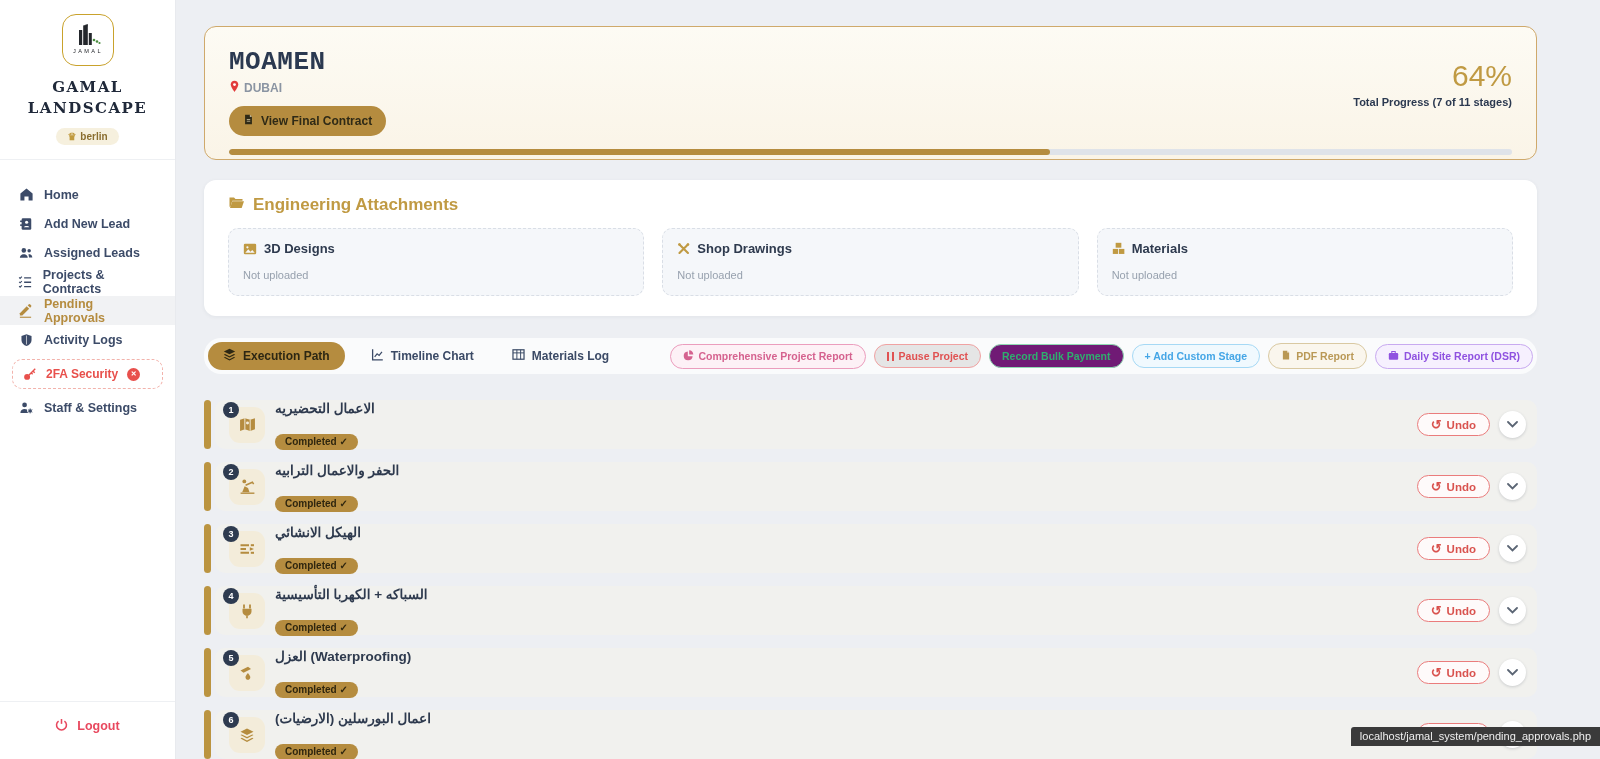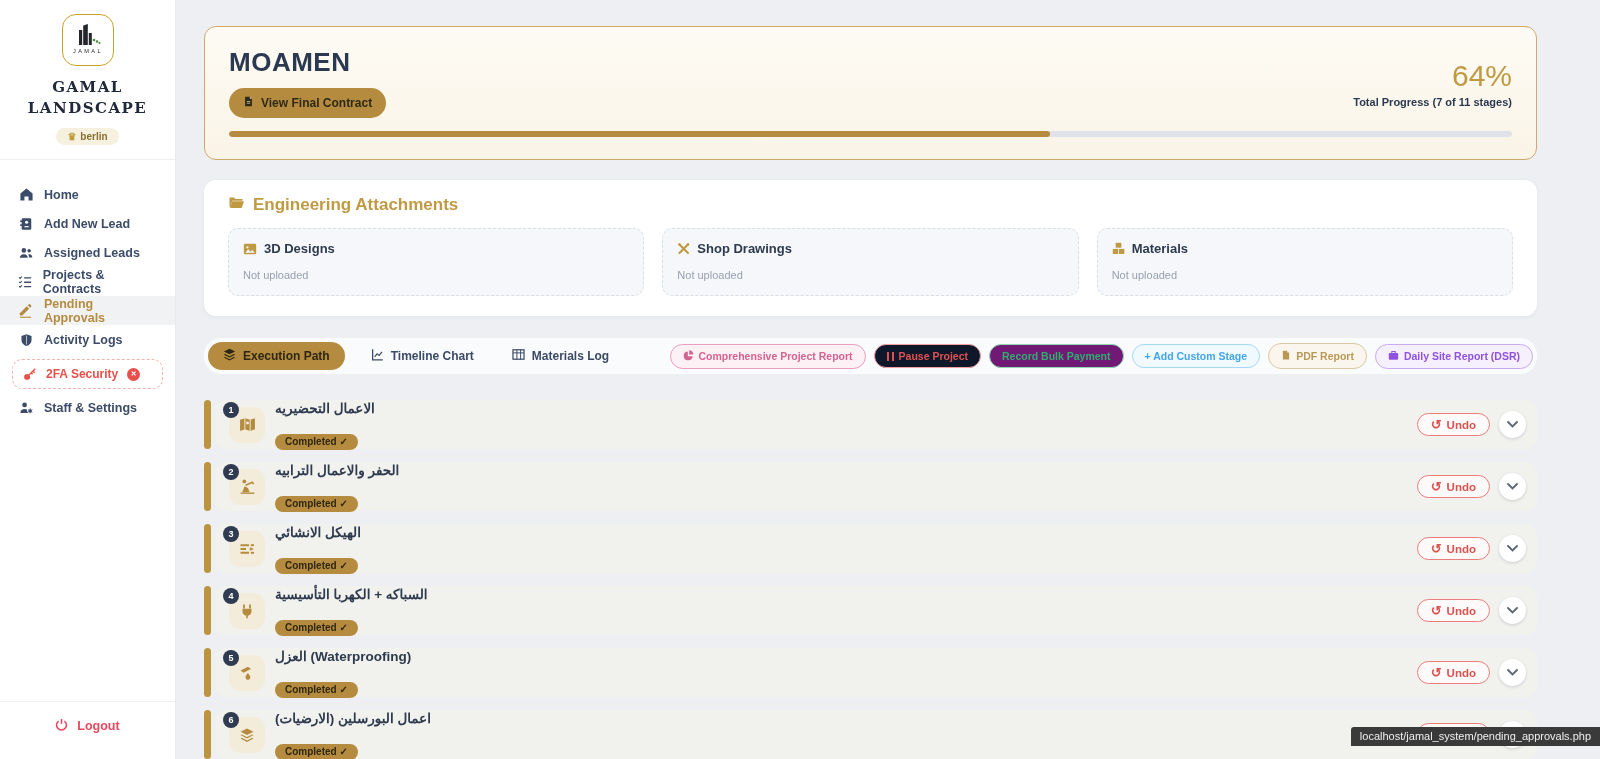--- a/index.html
+++ b/index.html
@@ -20,21 +20,21 @@
   .mi-2fa { margin:5px 12px 4px; border:1.5px dashed #f2b3ac; border-radius:10px; height:30px; display:flex; align-items:center; gap:9px; padding:0 9px; color:#e8504c; font-size:12px; font-weight:bold; cursor:pointer; }
   .mi-2fa .ic { width:15px; display:flex; justify-content:center; }
   .x-badge { width:13px; height:13px; border-radius:50%; background:#e8504c; color:#fff; font-size:7px; display:flex; align-items:center; justify-content:center; }
   .side-foot { margin-top:auto; border-top:1px solid #eef0f3; padding:15px 0 24px; text-align:center; }
   .logout { display:inline-flex; align-items:center; gap:9px; color:#e8485e; font-size:12.5px; font-weight:bold; cursor:pointer; background:none; border:none; font-family:inherit; }
 
   
   .main { flex:1; padding:26px 63px 0 28px; position:relative; }
 
   .hero { height:134px; border:1px solid #cfa96b; border-radius:12px; background:linear-gradient(180deg,#fdfbf4,#faf4e7); padding:20px 24px 14px; position:relative; }
-  .hero h1 { font-size:26px; font-weight:bold; color:#2b3950; letter-spacing:.5px; }
+  .hero h1 { font-size:26px; font-weight:bold; color:#2b3950; letter-spacing:.5px;font-family:Liberation Mono, monospace; }
   .loc { display:flex; align-items:center; gap:4px; margin-top:3px; color:#8a94a2; font-size:12px; font-weight:bold; }
   .contract-btn { margin-top:10px; display:inline-flex; align-items:center; gap:7px; background:#b58c3f; color:#2f2a16; border:none; border-radius:16px; padding:7px 14px; font-size:12px; font-weight:bold; font-family:inherit; cursor:pointer; }
   .hero-right { position:absolute; right:24px; top:32px; text-align:right; }
   .pct { font-size:30px; color:#c09a43; font-weight:normal; }
   .pct-cap { margin-top:3px; font-size:11px; font-weight:bold; color:#2b3950; }
   .pbar { margin-top:13px; height:6px; border-radius:4px; background:#dfe3e9; overflow:hidden; }
   .pfill { height:100%; background:#b58c3f; border-radius:4px; width:0; }
 
   .attach { margin-top:20px; background:#fff; border-radius:12px; box-shadow:0 1px 4px rgba(40,50,70,.06); padding:15px 24px 20px; }
   .attach-title { display:flex; align-items:center; gap:8px; color:#c09a43; font-size:17px; font-weight:bold; }
@@ -44,21 +44,21 @@
   .acard-head .ic { color:#c09a43; display:flex; }
   .acard-status { margin-top:13px; font-size:11px; color:#97a1ae; }
 
   .tabstrip { margin-top:22px; display:flex; align-items:center; background:#fafbfc; border-radius:17px; padding:4px; }
   .tab { display:inline-flex; align-items:center; gap:7px; font-size:12px; font-weight:bold; color:#3b4a66; padding:6px 12px; border:none; background:none; border-radius:15px; font-family:inherit; cursor:pointer; }
   .tab.active { background:#b58c3f; color:#2d2713; padding:6px 15px; }
   .tab + .tab { margin-left:14px; }
   .acts { margin-left:auto; display:flex; align-items:center; gap:8px; }
   .act { display:inline-flex; align-items:center; gap:5px; font-size:10.5px; font-weight:bold; padding:5px 12px; border-radius:14px; border:1.5px solid; font-family:inherit; cursor:pointer; white-space:nowrap; }
   .act-pink   { color:#d5628f; border-color:#eb9dbd; background:#fdf1f6; }
-  .act-red    { color:#e05252; border-color:#f0a2a2; background:#0f172a; }
+  .act-red    { color:#e05252; border-color:#f0a2a2; background:#e5e5e5; }
   .act-green  { color:#2fae6e; border-color:#8fd9b2; background:#701a75; }
   .act-blue   { color:#45a6e6; border-color:#a6d9f5; background:#f0f9fe; }
   .act-tan    { color:#b99855; border-color:#d9c9a2; background:#faf6ed; }
   .act-purple { color:#8f52e0; border-color:#c8aaf0; background:#f6f0fe; }
   .pause-bars { display:inline-block; width:7px; height:9px; border-left:2.5px solid #e05252; border-right:2.5px solid #e05252; }
 
   .stages { margin-top:26px; }
   .stage { display:flex; height:49px; margin-bottom:13px; }
   .stage-accent { width:7px; border-radius:10px; background:#bb9440; margin-right:4px; }
   .stage-card { flex:1; background:#f1f1ee; border-radius:10px; display:flex; align-items:center; padding:0 11px 0 14px; }
@@ -192,20 +192,27 @@
           </svg></span>
       <span>Logout</span>
     </button>
   </div>
 </aside>
 
 <main class="main">
 
   <section class="hero">
     <h1>MOAMEN</h1>
+    <div class="loc">
+      <span><svg width="11" height="13" viewBox="0 0 14 16">
+            <path d="M7 .8C4.3.8 2.2 2.9 2.2 5.6 2.2 9 7 15 7 15s4.8-6 4.8-9.4C11.8 2.9 9.7.8 7 .8z" fill="#e23b3b"></path>
+            <circle cx="7" cy="5.6" r="1.8" fill="#fff"></circle>
+          </svg></span>
+      <span>DUBAI</span>
+    </div>
     <button class="contract-btn">
       <span><svg width="11" height="13" viewBox="0 0 16 16">
             <path d="M3 1h7l3 3v11H3z" fill="currentColor"></path>
             <path d="M10 1v3h3" fill="#e9dcb8"></path>
             <path d="M5.5 8h5M5.5 10.5h5" stroke="#e9dcb8" stroke-width="1"></path>
           </svg></span>
       <span>View Final Contract</span>
     </button>
     <div class="hero-right">
       <div class="pct">64%</div>

